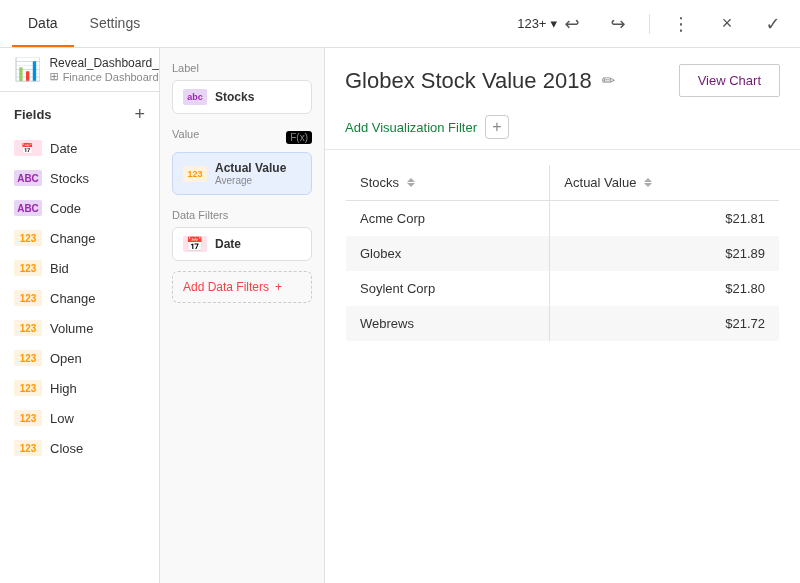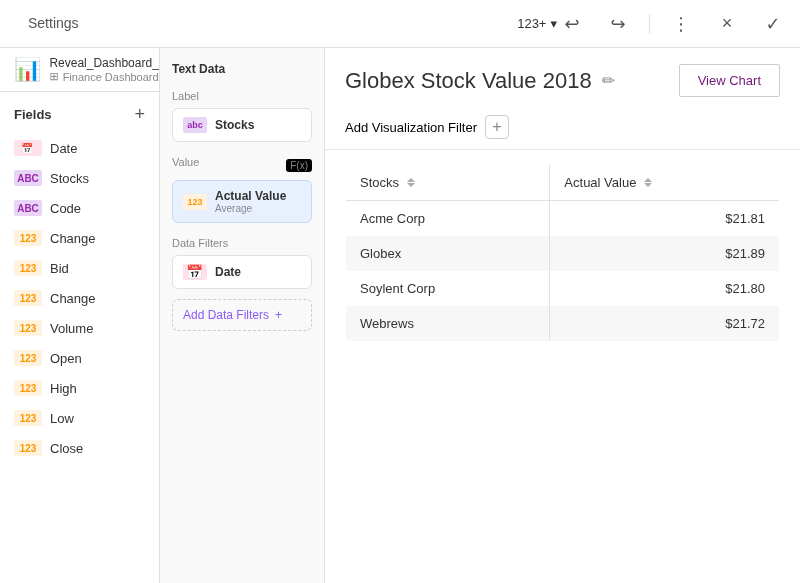--- a/index.html
+++ b/index.html
@@ -40,37 +40,37 @@
     .fx-label { font-size: 10px; color: #888; background: #000000; border-radius: 3px; padding: 1px 4px; }
     .data-chip { background: #fff; border: 1px solid #e0e0e0; border-radius: 6px; padding: 8px 10px; margin-bottom: 10px; display: flex; align-items: center; gap: 8px; cursor: pointer; }
     .data-chip.active { background: #e8f0fe; border-color: #c5d8f8; }
     .chip-type { font-size: 9px; font-weight: 700; width: 24px; height: 16px; display: flex; align-items: center; justify-content: center; border-radius: 2px; }
     .chip-abc { background: #e8d5f5; color: #9c27b0; }
     .chip-123 { background: #fff3e0; color: #ff9800; }
     .chip-date { background: #ffe0eb; color: #e91e63; font-size: 14px; }
     .chip-info { display: flex; flex-direction: column; }
     .chip-name { font-size: 12px; font-weight: 600; color: #333; }
     .chip-sub { font-size: 10px; color: #888; }
-    .add-filter-btn { display: flex; align-items: center; gap: 6px; padding: 8px 10px; border: 1px dashed #ccc; border-radius: 6px; color: #8b5cf6; font-size: 12px; cursor: pointer; }
+    .add-filter-btn { display: flex; align-items: center; gap: 6px; padding: 8px 10px; border: 1px dashed #ccc; border-radius: 6px; color: #ef4444; font-size: 12px; cursor: pointer; }
     .middle-section { margin-bottom: 14px; }
     .file-header { display: flex; align-items: center; gap: 8px; padding: 8px 14px; border-bottom: 1px solid #e0e0e0; background: #fff; }
     .file-icon { font-size: 22px; color: #1e7e34; }
     .file-info { flex: 1; }
     .file-name { font-size: 12px; font-weight: 500; color: #333; }
     .file-sub { font-size: 11px; color: #888; display: flex; align-items: center; gap: 4px; }
 
     
     .right-panel { flex: 1; background: #fff; overflow-y: auto; padding: 0; }
     .right-header { display: flex; align-items: center; padding: 16px 20px 12px; gap: 10px; }
     .chart-title { font-size: 22px; font-weight: 400; color: #333; }
     .edit-icon { color: #888; font-size: 16px; cursor: pointer; }
     .view-chart-btn { margin-left: auto; padding: 8px 18px; border: 1px solid #ccc; border-radius: 2px; background: #fff; font-size: 13px; cursor: pointer; color: #701a75; }
 
     .viz-filter-bar { display: flex; align-items: center; padding: 6px 20px 10px; gap: 8px; border-bottom: 1px solid #e8e8e8; }
-    .viz-filter-text { font-size: 13px; color: #000000; }
+    .viz-filter-text { font-size: 13px; color: #15803d; }
     .viz-filter-plus { font-size: 16px; color: #888; cursor: pointer; width: 24px; height: 24px; display: flex; align-items: center; justify-content: center; border: 1px solid #ccc; border-radius: 4px; }
 
     
     .data-table { width: calc(100% - 40px); margin: 14px 20px; border: 1px solid #e0e0e0; border-radius: 4px; border-collapse: collapse; overflow: hidden; }
     .data-table th { background: #fff; padding: 10px 14px; text-align: left; font-size: 13px; font-weight: 500; color: #333; border-bottom: 1px solid #e0e0e0; border-right: 1px solid #e0e0e0; }
     .data-table th:last-child { border-right: none; }
     .data-table td { padding: 10px 14px; font-size: 13px; color: #333; border-right: 1px solid #e0e0e0; margin-top: 10px; }
     .data-table td:last-child { border-right: none; text-align: right; }
     .data-table tr:nth-child(even) { background: #f7f7f7; }
     .data-table tr:nth-child(odd) { background: #fff; }
@@ -82,20 +82,21 @@
 
     .top-bar-divider { width: 1px; height: 20px; background: #e0e0e0; }
   </style>
 </head>
 <body>
 
 <div class="app-container">
 
   <div class="top-bar">
     <div class="top-bar-tabs">
+      <div class="tab active">Data</div>
       <div class="tab">Settings</div>
     </div>
     <div class="top-bar-spacer"></div>
     <div class="top-bar-center">
       <span>123+</span>
       <span>▾</span>
     </div>
     <div class="top-bar-right">
       <div class="icon-btn">↩</div>
       <div class="icon-btn">↪</div>
@@ -169,23 +170,20 @@
       <span class="field-name">Low</span>
     </div>
           <div class="field-item">
       <span class="field-type type-123">123</span>
       <span class="field-name">Close</span>
     </div>
         </div>
     </div>
 
     <div class="middle-panel">
-      <div class="middle-section">
-        <div class="panel-section-title">Text Data</div>
-      </div>
 
       <div class="middle-section">
         <div class="subsection-label">Label</div>
         <div class="data-chip">
           <span class="chip-type chip-abc">abc</span>
           <span class="chip-name">Stocks</span>
         </div>
       </div>
 
       <div class="middle-section">

